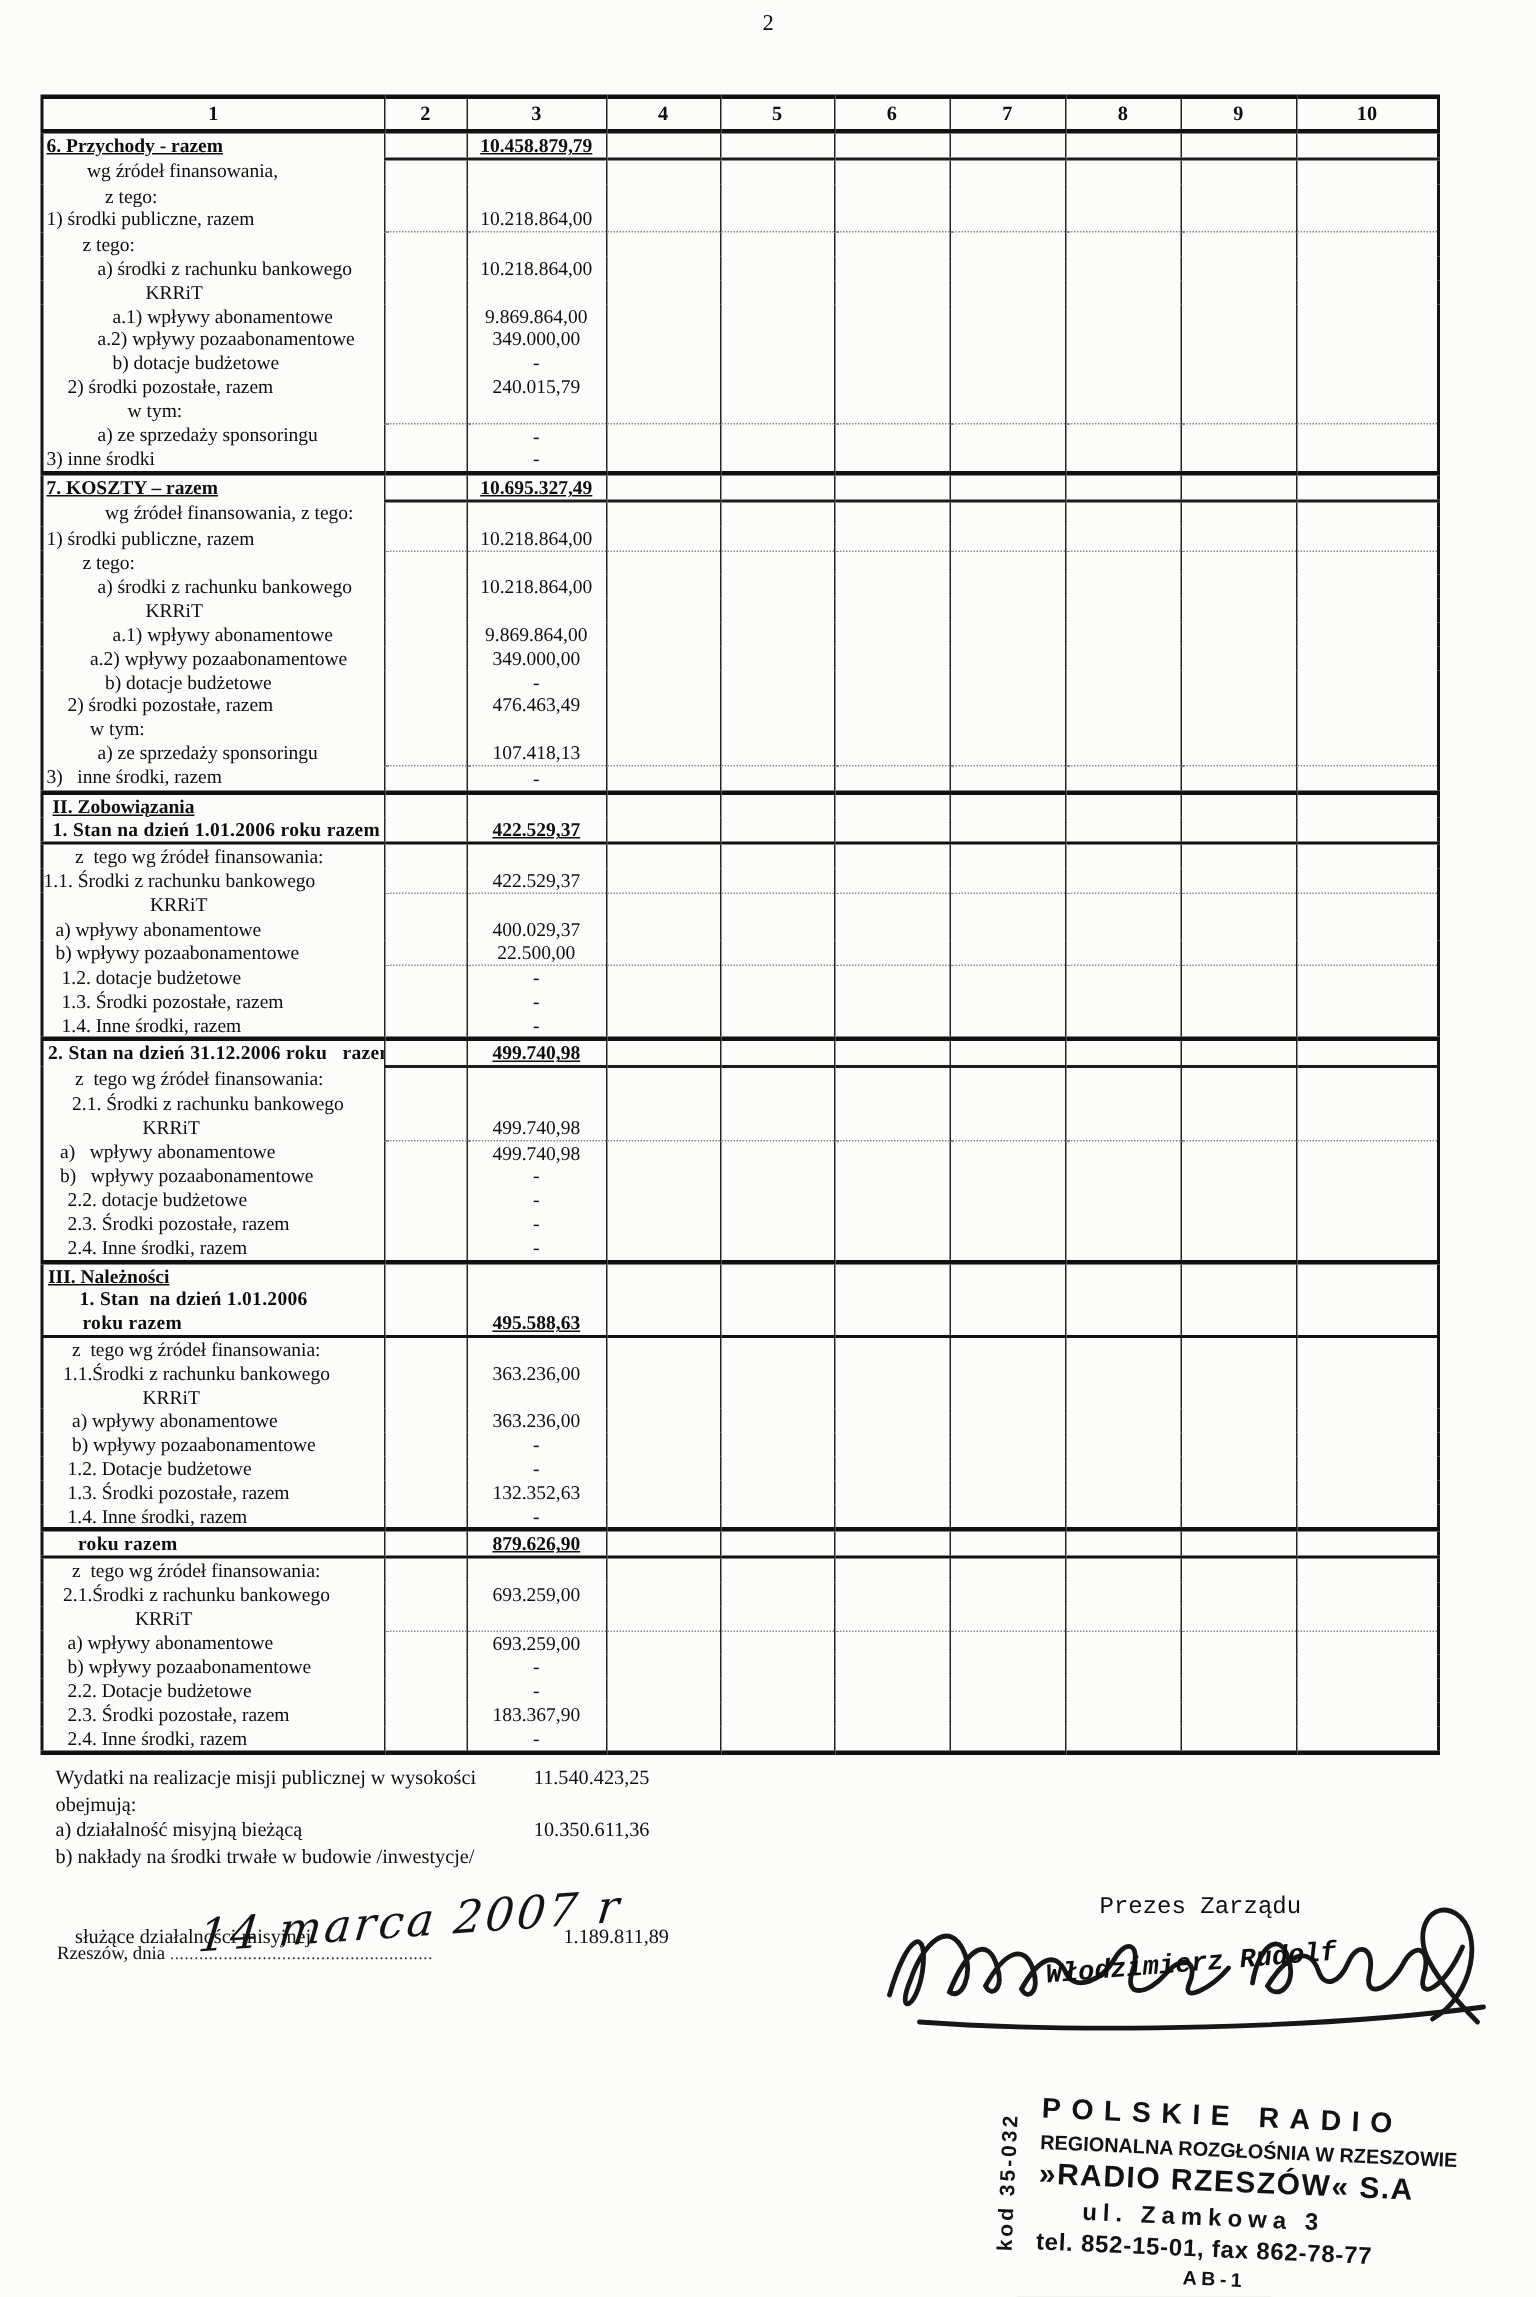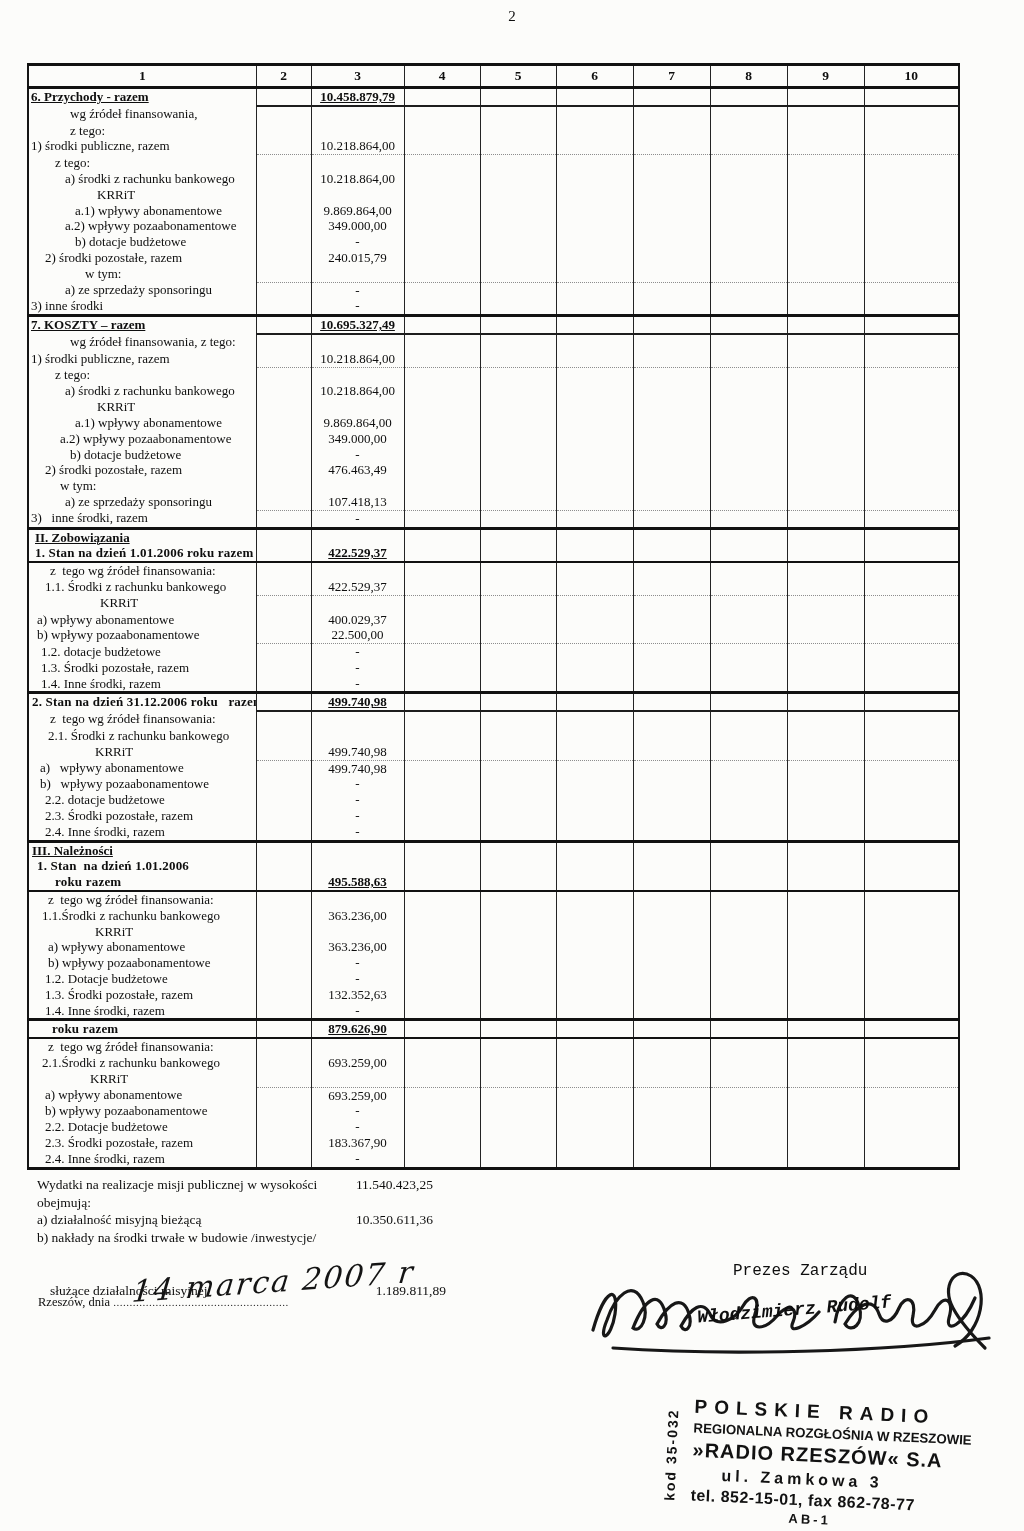--- a/index.html
+++ b/index.html
@@ -119,21 +119,21 @@
           <td class="val b">10.458.879,79</td>
           <td></td>
           <td></td>
           <td></td>
           <td></td>
           <td></td>
           <td></td>
           <td></td>
         </tr>
         <tr>
-          <td class="lab" style="padding-left: 41px;">wg źródeł finansowania,</td>
+          <td class="lab" style="padding-left: 29px;">wg źródeł finansowania,</td>
           <td></td>
           <td class="val"></td>
           <td></td>
           <td></td>
           <td></td>
           <td></td>
           <td></td>
           <td></td>
           <td></td>
         </tr>
@@ -467,21 +467,21 @@
           <td class="val"></td>
           <td></td>
           <td></td>
           <td></td>
           <td></td>
           <td></td>
           <td></td>
           <td></td>
         </tr>
         <tr class="l-dot">
-          <td class="lab" style="padding-left: 16px;">1.1. Środki z rachunku bankowego</td>
+          <td class="lab" style="padding-left: 0;">1.1. Środki z rachunku bankowego</td>
           <td></td>
           <td class="val">422.529,37</td>
           <td></td>
           <td></td>
           <td></td>
           <td></td>
           <td></td>
           <td></td>
           <td></td>
         </tr>
@@ -671,21 +671,21 @@
           <td class="val"></td>
           <td></td>
           <td></td>
           <td></td>
           <td></td>
           <td></td>
           <td></td>
           <td></td>
         </tr>
         <tr>
-          <td class="lab sm" style="padding-left: 8px;">1. Stan  na dzień 1.01.2006</td>
+          <td class="lab sm" style="padding-left: 24px;">1. Stan  na dzień 1.01.2006</td>
           <td></td>
           <td class="val"></td>
           <td></td>
           <td></td>
           <td></td>
           <td></td>
           <td></td>
           <td></td>
           <td></td>
         </tr>

